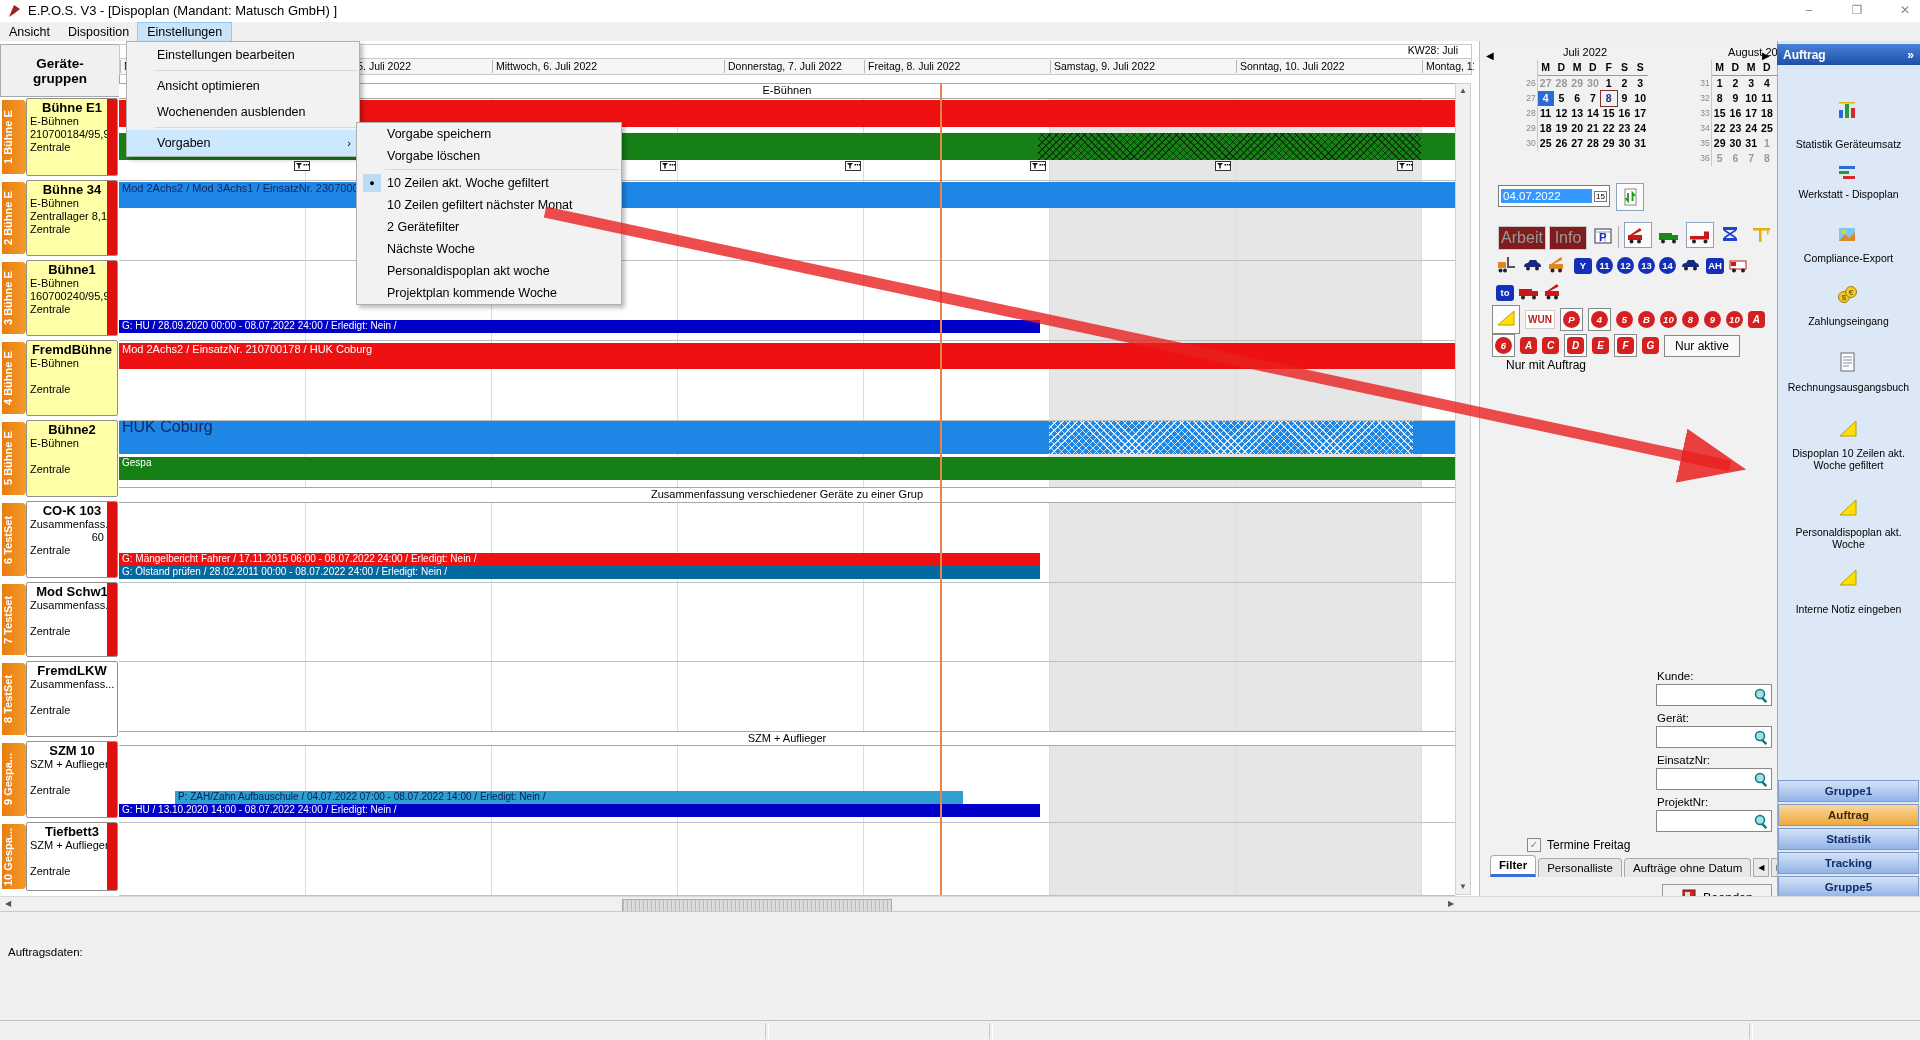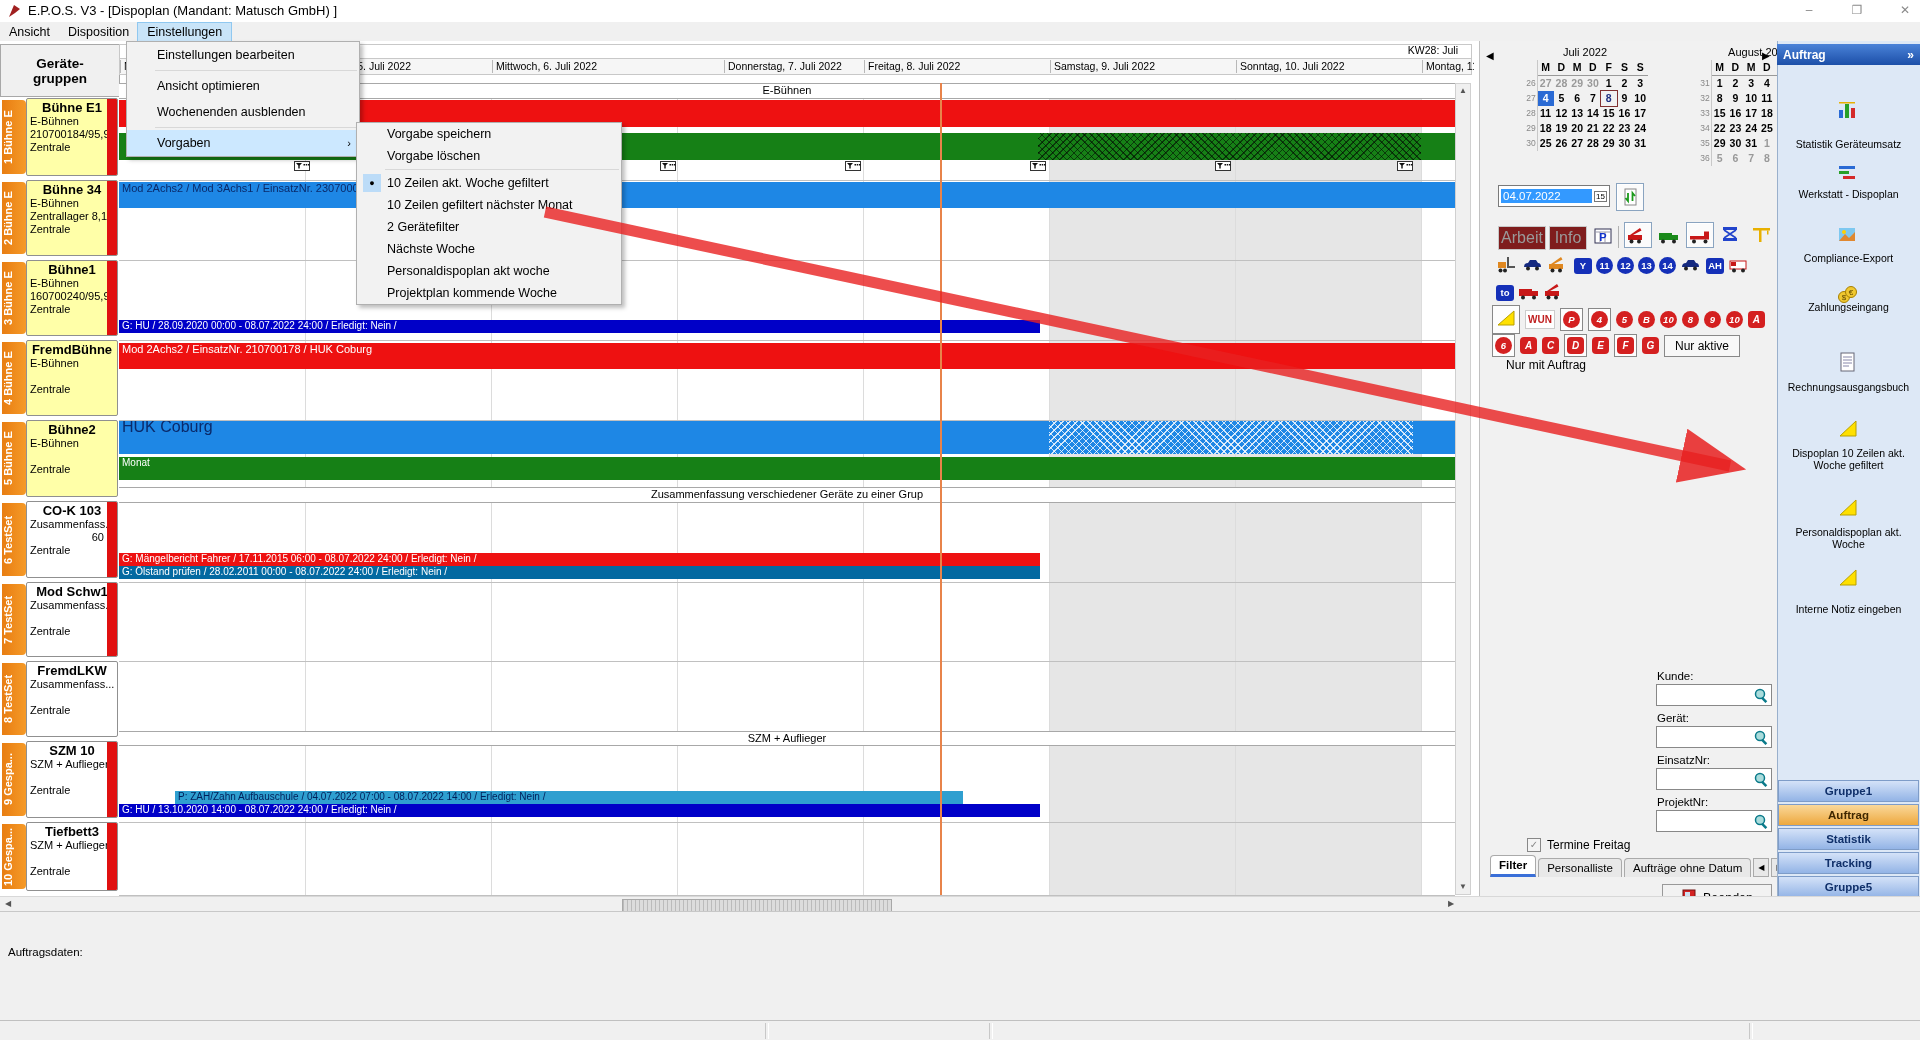--- a/index.html
+++ b/index.html
@@ -174,21 +174,21 @@
 <div id="gbars">
     <div class="bar" style="left: 119px; top: 100px; width: 1341px; height: 27px; background: rgb(238, 17, 17); color: rgb(255, 255, 255);"></div>
     <div class="bar" style="left: 119px; top: 133px; width: 1341px; height: 27px; background: rgb(22, 128, 22); color: rgb(255, 255, 255);">
       <div class="hatch-dark" style="left: 919px; width: 383px;"></div>
     </div>
     <div class="bar" style="left: 119px; top: 182px; width: 1341px; height: 26px; background: rgb(30, 135, 229); color: rgb(10, 42, 106); font-size: 11px;">Mod 2Achs2 / Mod 3Achs1 / EinsatzNr. 2307000</div>
     <div class="bar" style="left: 119px; top: 320px; width: 921px; height: 13px; background: rgb(0, 0, 200); color: rgb(255, 255, 255);">G: HU / 28.09.2020 00:00 - 08.07.2022 24:00 / Erledigt: Nein /</div>
     <div class="bar" style="left: 119px; top: 343px; width: 1341px; height: 26px; background: rgb(238, 17, 17); color: rgb(255, 255, 255); font-size: 11px;">Mod 2Achs2 / EinsatzNr. 210700178 / HUK Coburg</div>
     <div class="bar" style="left: 119px; top: 421px; width: 1341px; height: 33px; background: rgb(30, 135, 229); color: rgb(10, 42, 106); font-size: 16px;">HUK Coburg<div class="hatch-light" style="left: 930px; width: 364px;"></div></div>
     <div class="bar" style="left: 119px; top: 457px; width: 1341px; height: 23px; background: rgb(22, 128, 22); color: rgb(255, 255, 255); line-height: 11px; font-size: 10px;">
-      <div>Monat</div>
+      <div>Gespa</div>
     </div>
     <div class="bar" style="left: 119px; top: 553px; width: 921px; height: 13px; background: rgb(238, 17, 17); color: rgb(255, 255, 255);">G: Mängelbericht Fahrer / 17.11.2015 06:00 - 08.07.2022 24:00 / Erledigt: Nein /</div>
     <div class="bar" style="left: 119px; top: 566px; width: 921px; height: 13px; background: #0369a1; color: rgb(255, 255, 255);">G: Ölstand prüfen / 28.02.2011 00:00 - 08.07.2022 24:00 / Erledigt: Nein /</div>
     <div class="bar" style="left: 175px; top: 791px; width: 788px; height: 13px; background: rgb(47, 159, 208); color: rgb(0, 32, 90);">P: ZAH/Zahn Aufbauschule / 04.07.2022 07:00 - 08.07.2022 14:00 / Erledigt: Nein /</div>
     <div class="bar" style="left: 119px; top: 804px; width: 921px; height: 13px; background: rgb(0, 0, 200); color: rgb(255, 255, 255);">G: HU / 13.10.2020 14:00 - 08.07.2022 24:00 / Erledigt: Nein /</div>
   </div>
 <div id="gfunnels">
     <div class="abs funnel" style="left: 294px; top: 160px;"><svg width="16" height="10">
         <rect x="0.5" y="0.5" width="15" height="9" fill="#fff" stroke="#333"></rect>
         <path d="M2 2 L8 2 L5.7 4.6 L5.7 7.5 L4.3 7.5 L4.3 4.6 Z" fill="#111"></path>
@@ -715,21 +715,21 @@
         <circle cx="7" cy="7" r="2" fill="#ffd000"></circle>
         <path d="M2 16 L8 9 L12 13 L18 7 L18 16 Z" fill="#e08830"></path>
       </svg></div>
     <div class="abs rs-item" style="top: 252px;">Compliance-Export</div>
     <div class="abs" style="left: 1836px; top: 285px;"><svg width="24" height="20" viewBox="0 0 22 20">
         <circle cx="7" cy="12" r="5.5" fill="#f0c830" stroke="#a88000"></circle>
         <circle cx="14" cy="7" r="5.5" fill="#f0c830" stroke="#a88000"></circle>
         <text x="14" y="10" font-size="8" text-anchor="middle" fill="#604800">€</text>
         <text x="7" y="15" font-size="8" text-anchor="middle" fill="#604800">$</text>
       </svg></div>
-    <div class="abs rs-item" style="top: 301px;">Zahlungseingang</div>
+    <div class="abs rs-item" style="top: 315px;">Zahlungseingang</div>
     <div class="abs" style="left: 1836px; top: 352px;"><svg width="24" height="20" viewBox="0 0 22 20">
         <rect x="4" y="1" width="13" height="18" fill="#fff" stroke="#667"></rect>
         <path d="M6 5 h9 M6 8 h9 M6 11 h9 M6 14 h6" stroke="#88a"></path>
       </svg></div>
     <div class="abs rs-item" style="top: 381px;">Rechnungsausgangsbuch</div>
     <div class="abs" style="left: 1836px; top: 418px;"><svg width="24" height="20" viewBox="0 0 22 20">
         <path d="M3 18 L19 18 L19 3 Z" fill="#ffe000" stroke="#b8a000"></path>
       </svg></div>
     <div class="abs rs-item" style="top: 447px;">Dispoplan 10 Zeilen akt. Woche gefiltert</div>
     <div class="abs" style="left: 1836px; top: 497px;"><svg width="24" height="20" viewBox="0 0 22 20">

